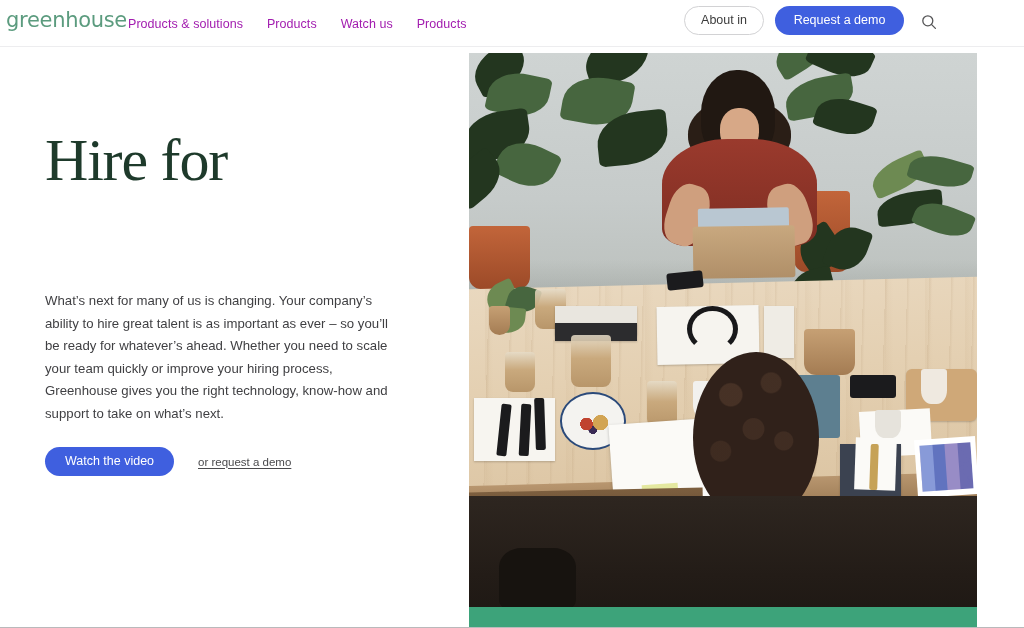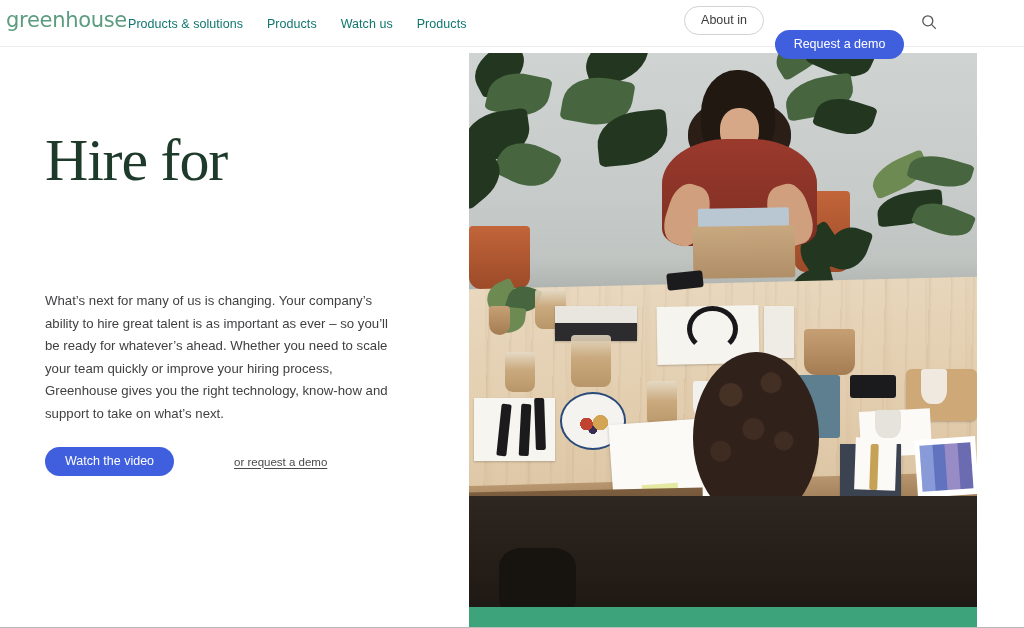--- a/index.html
+++ b/index.html
@@ -51,21 +51,21 @@
     position: absolute;
     left: 128px;
     top: 0;
     height: 47px;
     display: flex;
     align-items: center;
     gap: 24px;
   }
   .nav-item {
     font-size: 12.5px;
-    color: #0f766e;
+    color: #a21caf;
     letter-spacing: 0.05px;
     white-space: nowrap;
     cursor: pointer;
     line-height: 16px;
     text-align: center;
   }
 
   .btn-signin {
     position: absolute;
     left: 684px;
@@ -96,21 +96,20 @@
     background: #3f5fdf;
     color: #ffffff;
     font-size: 12.5px;
     font-family: "Liberation Sans", sans-serif;
     cursor: pointer;
     display: flex;
     align-items: center;
     justify-content: center;
     line-height: 1;
     white-space: nowrap;
-    margin-top: 24px;
   }
 
   .search-btn {
     position: absolute;
     left: 917px;
     top: 10px;
     width: 24px;
     height: 24px;
     background: none;
     border: none;
@@ -155,21 +154,20 @@
     color: #3f3f42;
     letter-spacing: 0.01px;
   }
 
   .cta-row {
     position: absolute;
     left: 45px;
     top: 400px;
     display: flex;
     align-items: center;
-    gap: 36px;
   }
 
   .btn-watch {
     width: 129px;
     height: 29px;
     border: none;
     border-radius: 16px;
     background: #3f5fdf;
     color: #ffffff;
     font-size: 12.5px;

